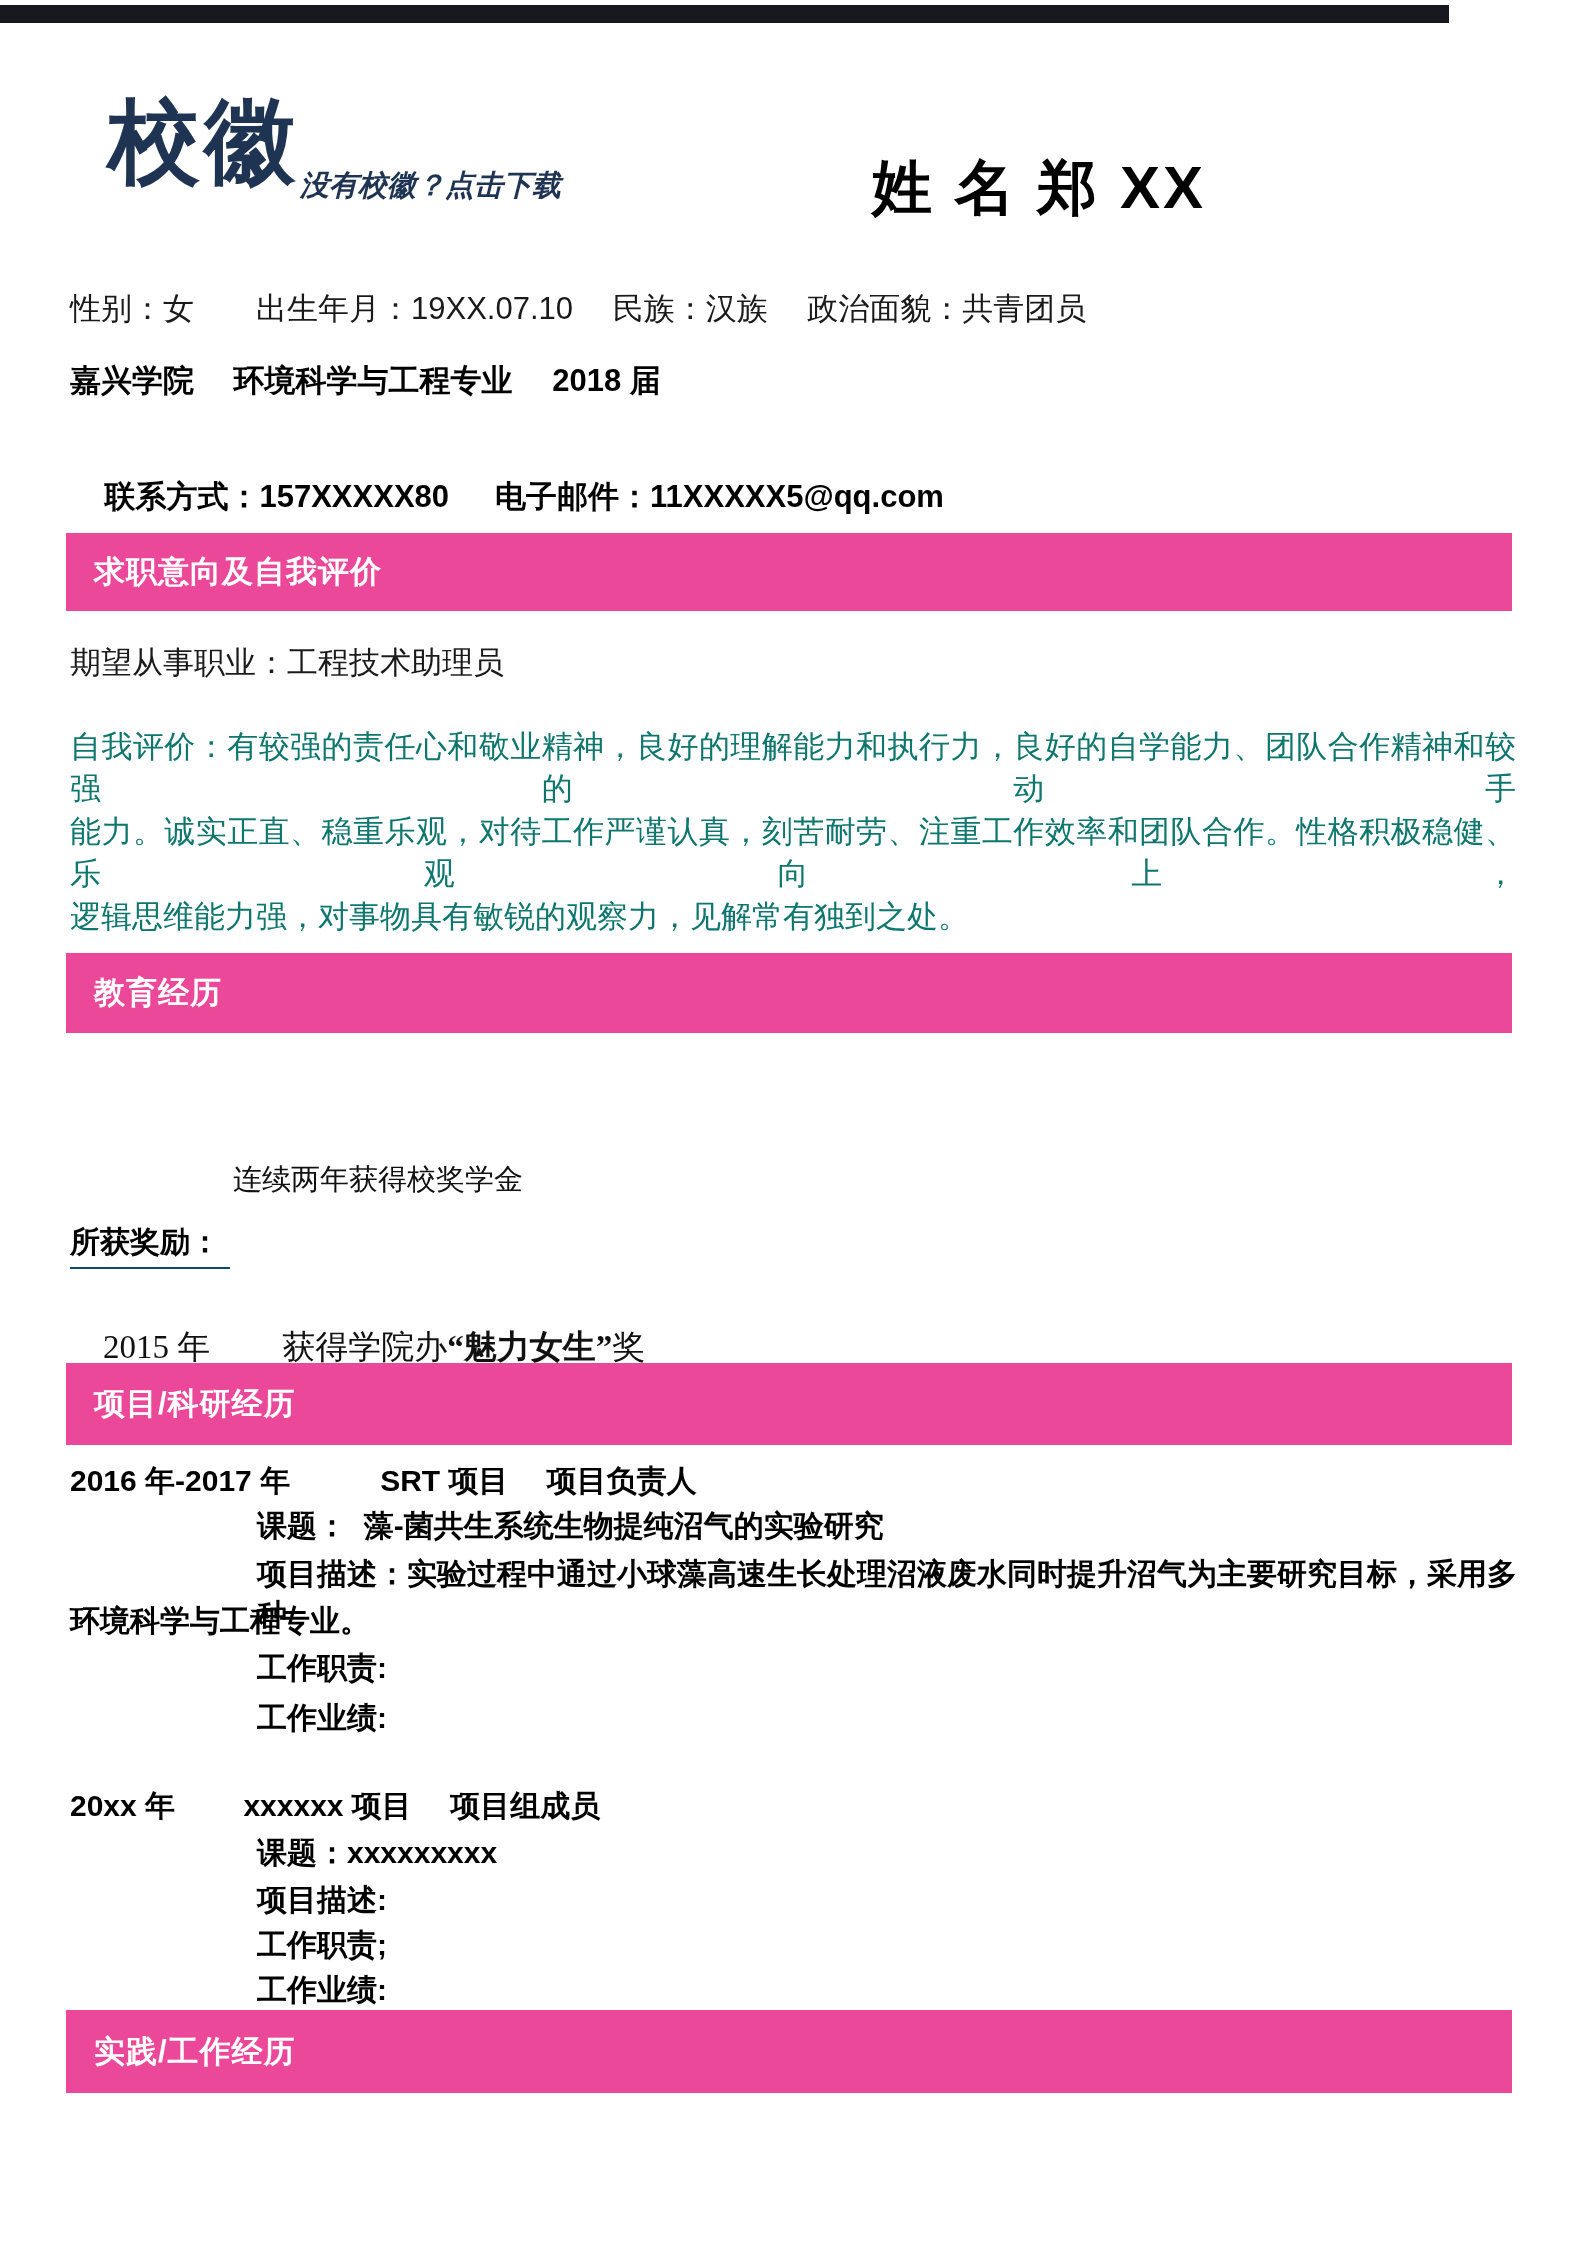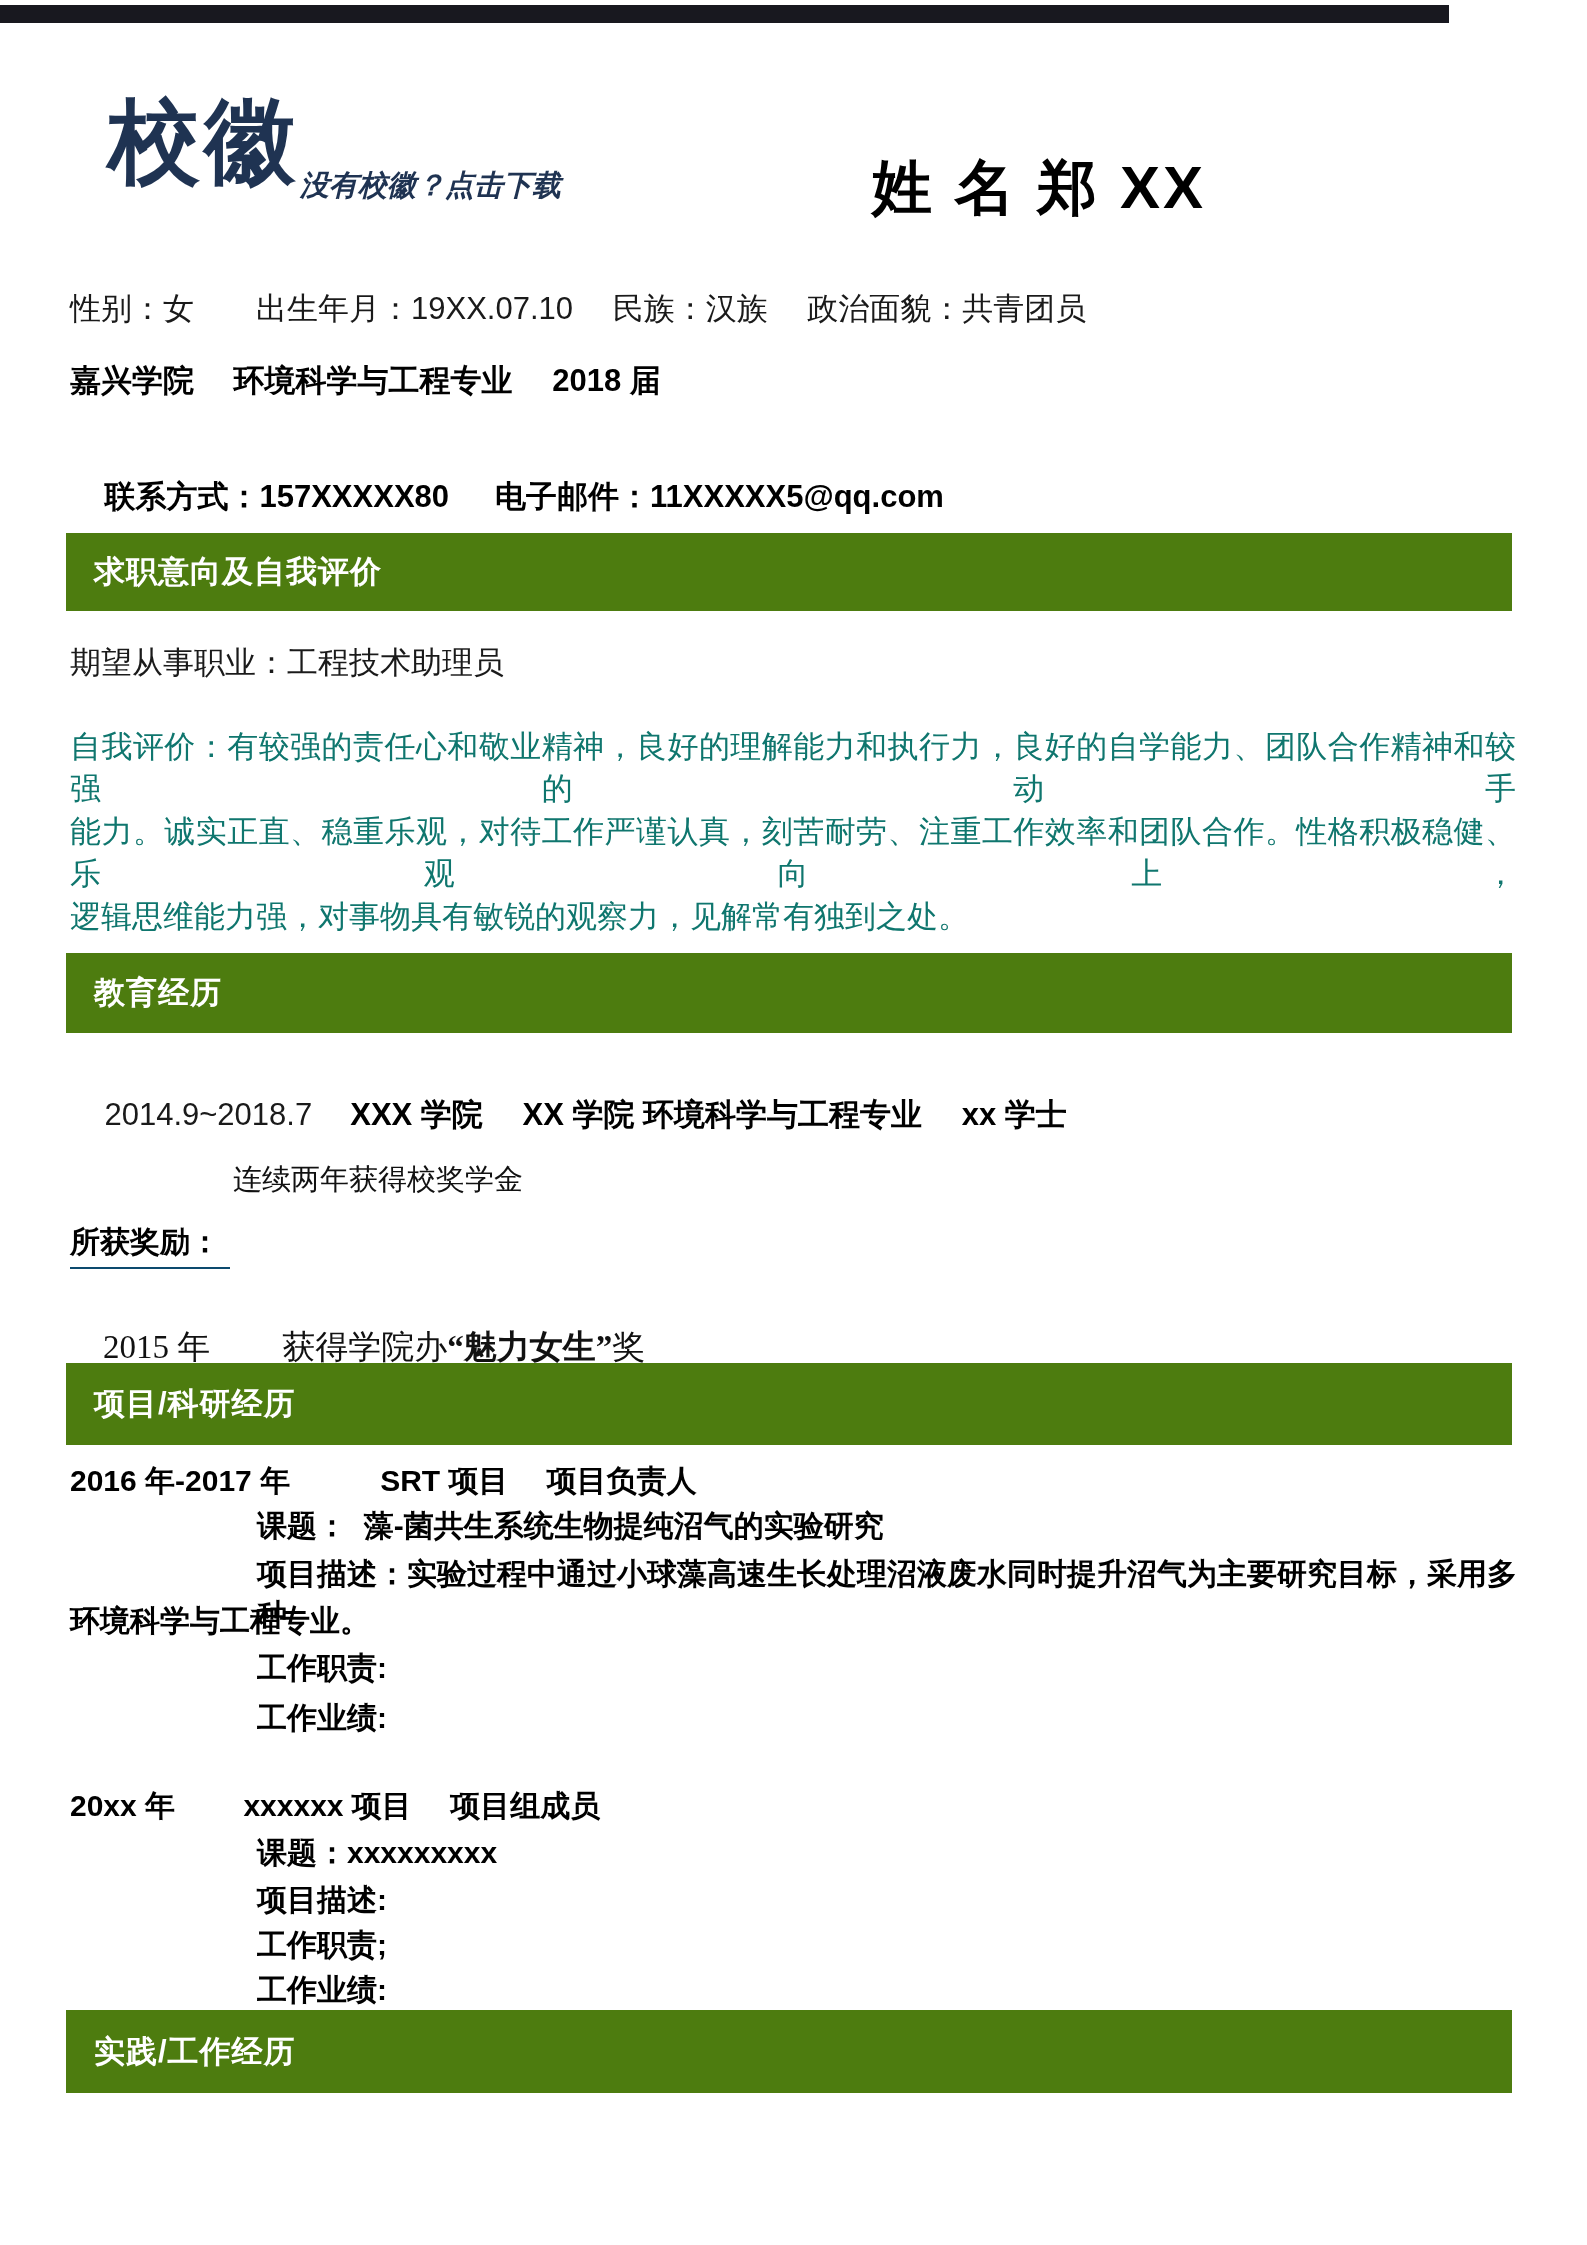--- a/index.html
+++ b/index.html
@@ -44,21 +44,21 @@
   }
   .info-line{
     left:70px;
     font-size:31px;
     color:#1a1a1a;
     white-space:pre;
   }
   .bold{font-weight:bold;color:#000000;}
   .section-bar{
     left:66px;width:1446px;
-    background:#4d7c0f;
+    background:#ec4899;
     display:flex;
     align-items:center;
   }
   .section-bar .section-title{
     color:#ffffff;
     font-weight:bold;
     font-size:31px;
     padding-left:28px;
     letter-spacing:1px;
   }
@@ -131,23 +131,20 @@
     <span class="section-title">求职意向及自我评价</span>
   </div>
   <div class="abs body-line" style="top:642px;">期望从事职业：工程技术助理员</div>
   <div class="abs eval-line justify-full" style="top:726px;">自我评价：有较强的责任心和敬业精神，良好的理解能力和执行力，良好的自学能力、团队合作精神和较强的动手</div>
   <div class="abs eval-line justify-full" style="top:811px;">能力。诚实正直、稳重乐观，对待工作严谨认真，刻苦耐劳、注重工作效率和团队合作。性格积极稳健、乐观向上，</div>
   <div class="abs eval-line" style="top:896px;">逻辑思维能力强，对事物具有敏锐的观察力，见解常有独到之处。</div>
 
   <div class="abs section-bar" style="top:953px;height:80px;">
     <span class="section-title">教育经历</span>
   </div>
-  <div class="abs edu-row" style="top:1058px;">
-    <span>2014.9~2018.7</span><span class="edu-school">XXX 学院　 XX 学院 环境科学与工程专业　 xx 学士</span>
-  </div>
   <div class="abs serif-line" style="top:1160px;">连续两年获得校奖学金</div>
   <div class="abs awards-label" style="top:1222px;">所获奖励：</div>
   <div class="abs award-line" style="top:1288px;">
     <span>2015 年</span><span class="award-rest">获得学院办</span><span class="emph">“魅力女生”</span><span>奖</span>
   </div>
 
   <div class="abs section-bar" style="top:1363px;height:82px;">
     <span class="section-title">项目/科研经历</span>
   </div>
 

